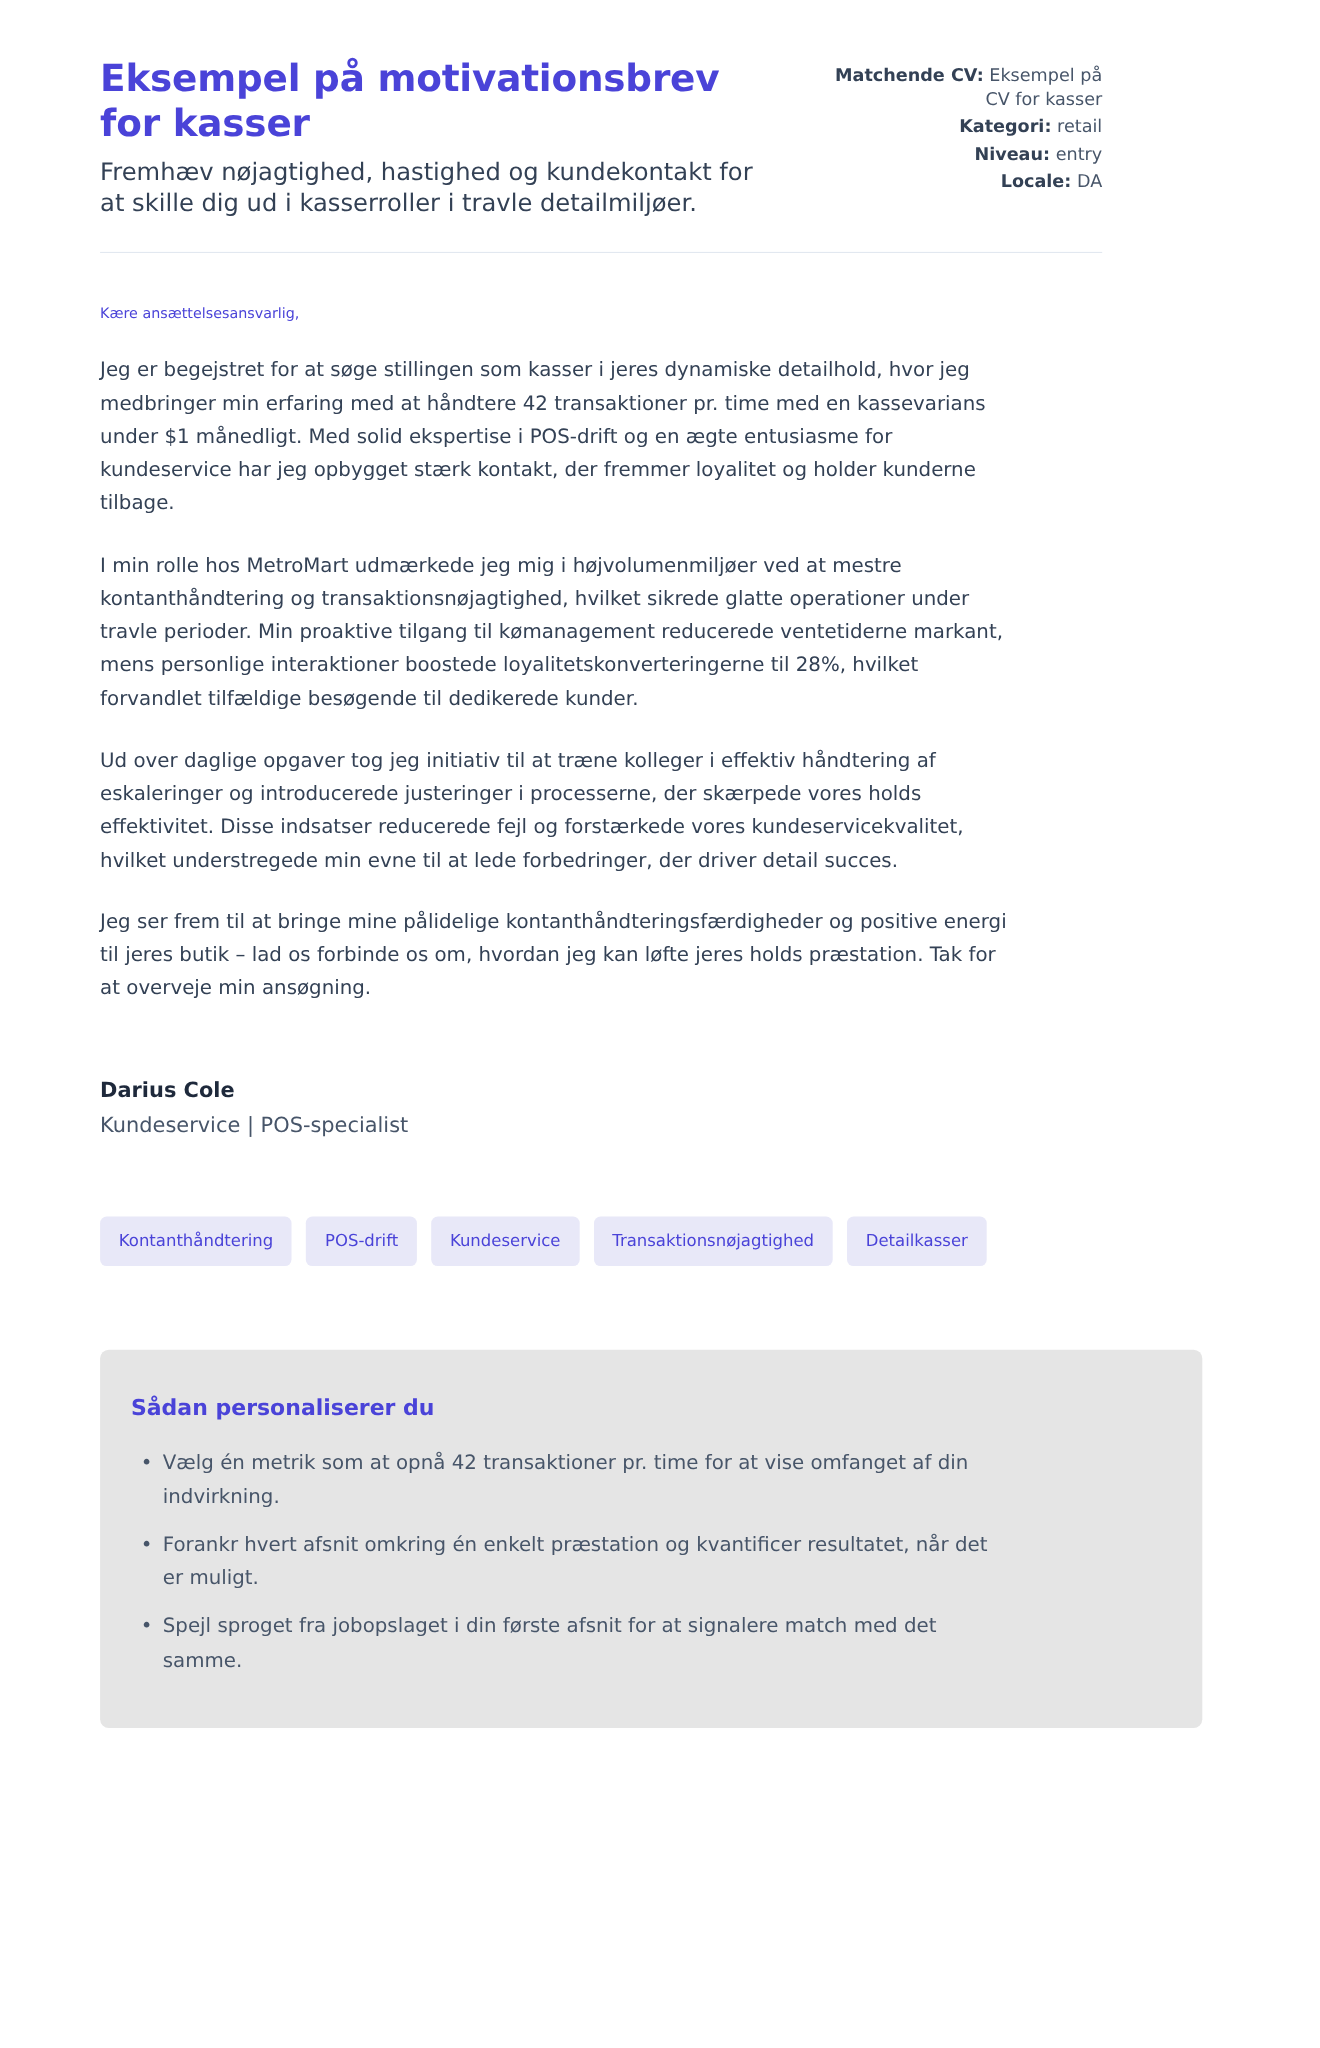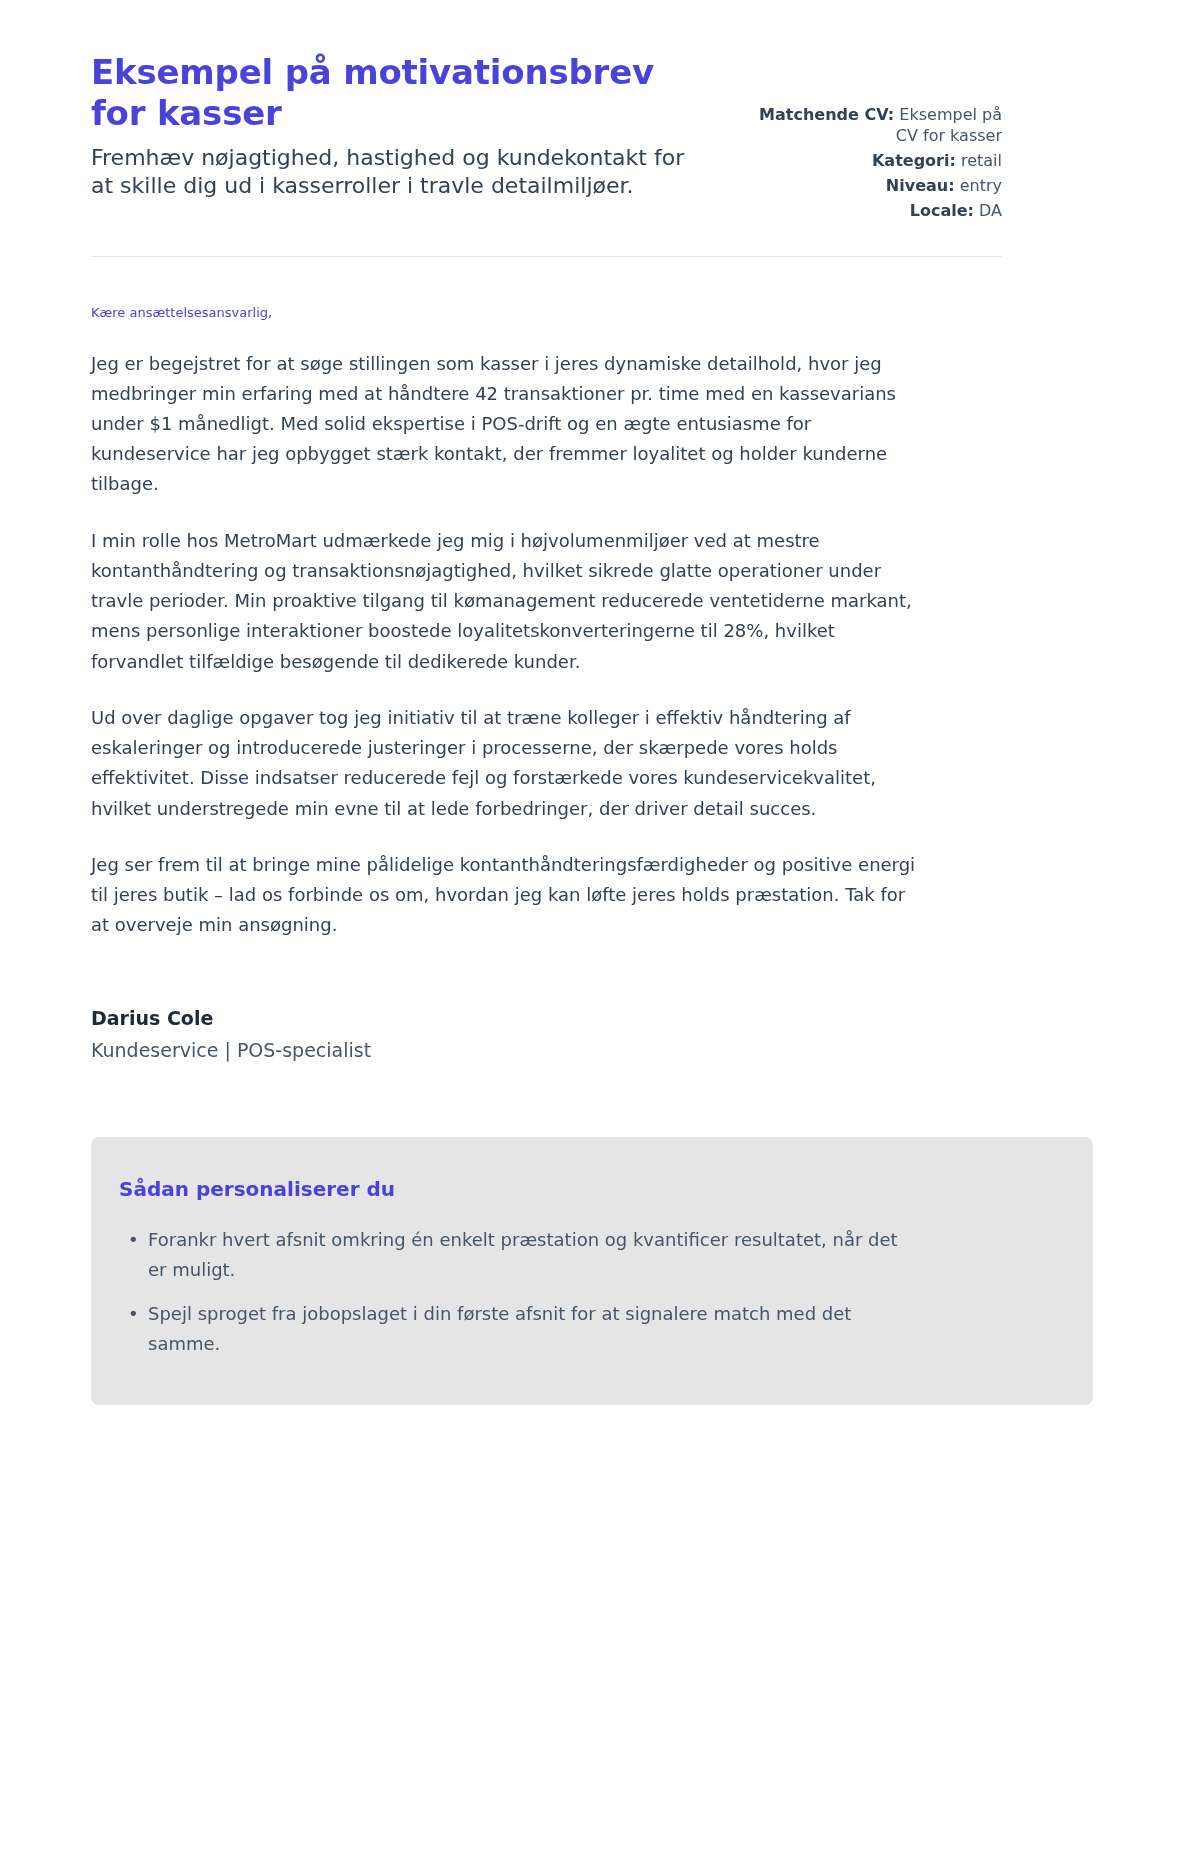--- a/index.html
+++ b/index.html
@@ -38,21 +38,20 @@
     line-height: 1.27;
     max-width: 625px;
   }
   .meta {
     width: 252px;
     flex: none;
     text-align: right;
     font-size: 16px;
     line-height: 1.32;
     padding-top: 6px;
-    margin-top: 46px;
   }
   .meta-row { margin-bottom: 4px; color: #475569; }
   .meta-row strong { color: #334155; font-weight: bold; }
   
   .divider {
     border: none;
     border-top: 1px solid #e2e8f0;
     margin: 30px 0 0 0;
   }
   
@@ -176,22 +175,30 @@
     <p class="body-paragraph">I min rolle hos MetroMart udmærkede jeg mig i højvolumenmiljøer ved at mestre kontanthåndtering og transaktionsnøjagtighed, hvilket sikrede glatte operationer under travle perioder. Min proaktive tilgang til kømanagement reducerede ventetiderne markant, mens personlige interaktioner boostede loyalitetskonverteringerne til 28%, hvilket forvandlet tilfældige besøgende til dedikerede kunder.</p>
     <p class="body-paragraph">Ud over daglige opgaver tog jeg initiativ til at træne kolleger i effektiv håndtering af eskaleringer og introducerede justeringer i processerne, der skærpede vores holds effektivitet. Disse indsatser reducerede fejl og forstærkede vores kundeservicekvalitet, hvilket understregede min evne til at lede forbedringer, der driver detail succes.</p>
     <p class="body-paragraph">Jeg ser frem til at bringe mine pålidelige kontanthåndteringsfærdigheder og positive energi til jeres butik – lad os forbinde os om, hvordan jeg kan løfte jeres holds præstation. Tak for at overveje min ansøgning.</p>
 
     <div class="signature">
       <p class="signature-name">Darius Cole</p>
       <p class="signature-role">Kundeservice | POS-specialist</p>
     </div>
   </section>
 
+  <div class="tags">
+    <button class="tag-chip">Kontanthåndtering</button>
+    <button class="tag-chip">POS-drift</button>
+    <button class="tag-chip">Kundeservice</button>
+    <button class="tag-chip">Transaktionsnøjagtighed</button>
+    <button class="tag-chip">Detailkasser</button>
+  </div>
 
   <section class="tips-box">
     <h2 class="tips-title">Sådan personaliserer du</h2>
     <ul class="tips-list">
+      <li>Vælg én metrik som at opnå 42 transaktioner pr. time for at vise omfanget af din indvirkning.</li>
       <li>Forankr hvert afsnit omkring én enkelt præstation og kvantificer resultatet, når det er muligt.</li>
       <li>Spejl sproget fra jobopslaget i din første afsnit for at signalere match med det samme.</li>
     </ul>
   </section>
 
 </div>
 
 </body></html>

